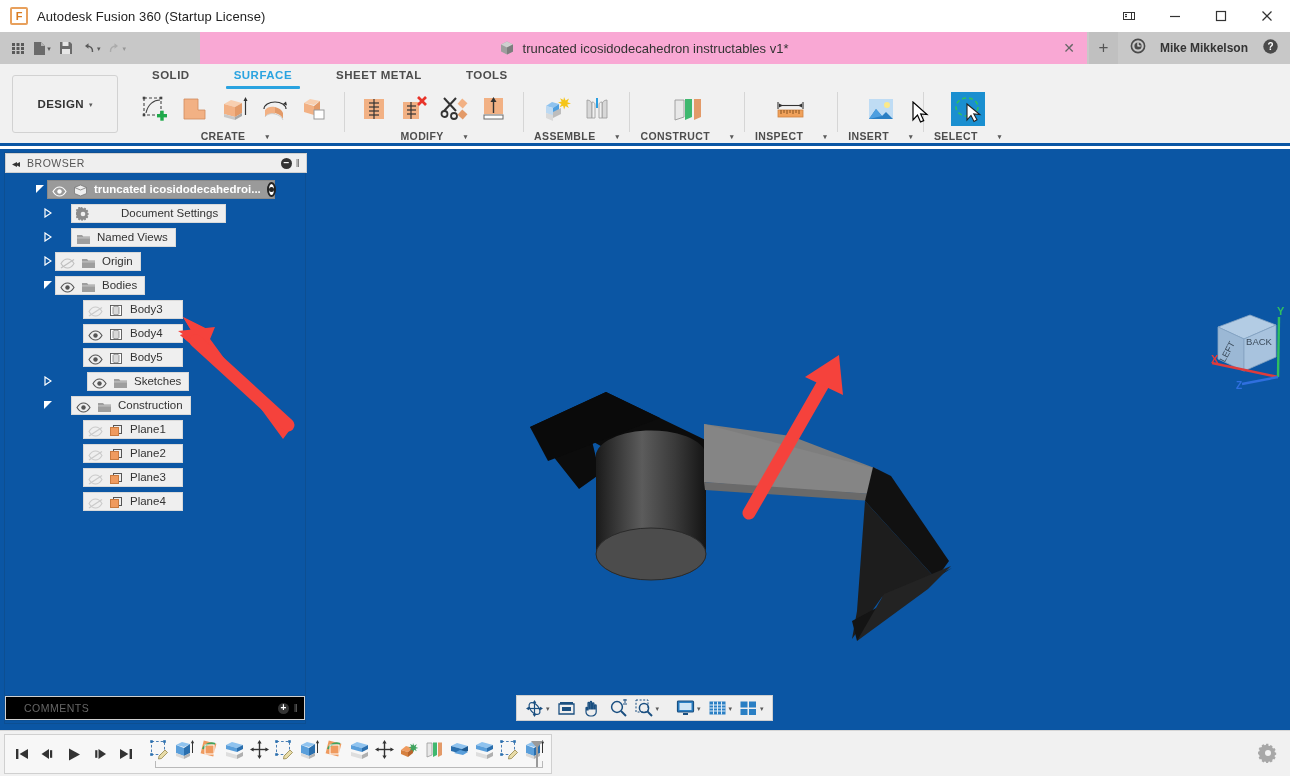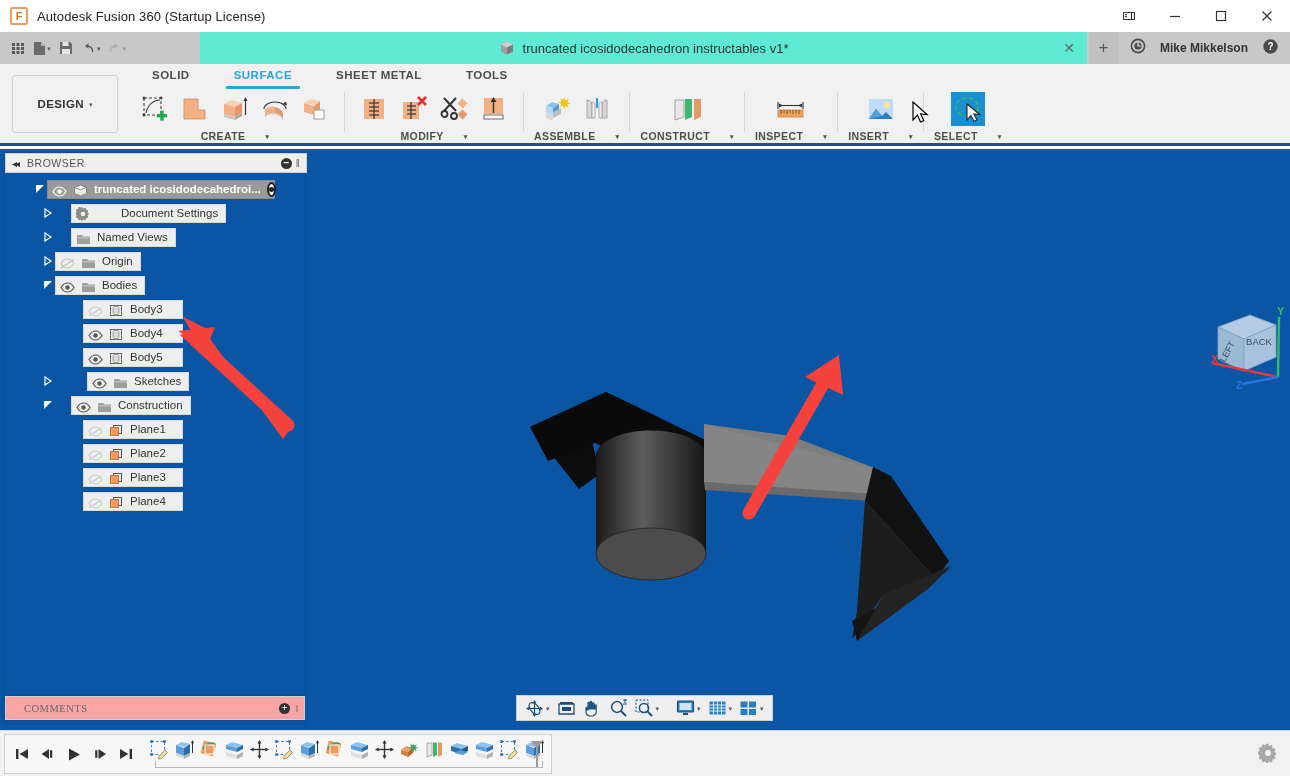--- a/index.html
+++ b/index.html
@@ -41,21 +41,21 @@
   }
   .qat-btn {
     height:26px; min-width:22px; display:flex; align-items:center;
     justify-content:center; gap:1px; padding:0 2px; color:#5a5a5a;
   }
   .qat-btn.dim { opacity:.45; }
   .caret { font-size:7px; line-height:1; color:#5a5a5a; }
 
   .doctab {
     position:absolute; left:200px; top:0; width:888px; height:32px;
-    background:#5eead4; display:flex; align-items:center; justify-content:center;
+    background:#f9a8d4; display:flex; align-items:center; justify-content:center;
     border-right:1px solid #c8c8c8;
   }
   .doctab-inner { display:flex; align-items:center; gap:8px; }
   .doctab-label { font-size:13px; color:#333; }
   .tab-close {
     position:absolute; right:12px; top:0; height:32px; display:flex;
     align-items:center; color:#666; font-size:14px;
   }
   .tab-plus {
     position:absolute; left:1089px; top:0; width:29px; height:32px;
@@ -156,22 +156,22 @@
     margin-left:auto;
   }
   .target i { width:5px; height:5px; border-radius:50%; background:#222; display:block; }
 
   
   .comments {
     position:absolute; left:4px; top:546px; width:302px; height:26px;
     border:1px solid #0d4f92;
   }
   .comments-bar {
-    width:100%; height:100%; background:#fca5a5; border:1px solid #d0d0d0;
-    display:flex; align-items:center; padding:0 6px;font-family:Liberation Serif, serif;
+    width:100%; height:100%; background:#000000; border:1px solid #d0d0d0;
+    display:flex; align-items:center; padding:0 6px;
   }
   .cm-title { font-size:10.5px; color:#666; letter-spacing:.5px; margin-left:12px; }
   .cm-right { margin-left:auto; display:flex; align-items:center; gap:5px; }
   .circ-plus {
     width:11px; height:11px; border-radius:50%; background:#333;
     display:flex; align-items:center; justify-content:center;
     color:#fff; font-size:10px; line-height:1; font-weight:bold;
   }
 
   

